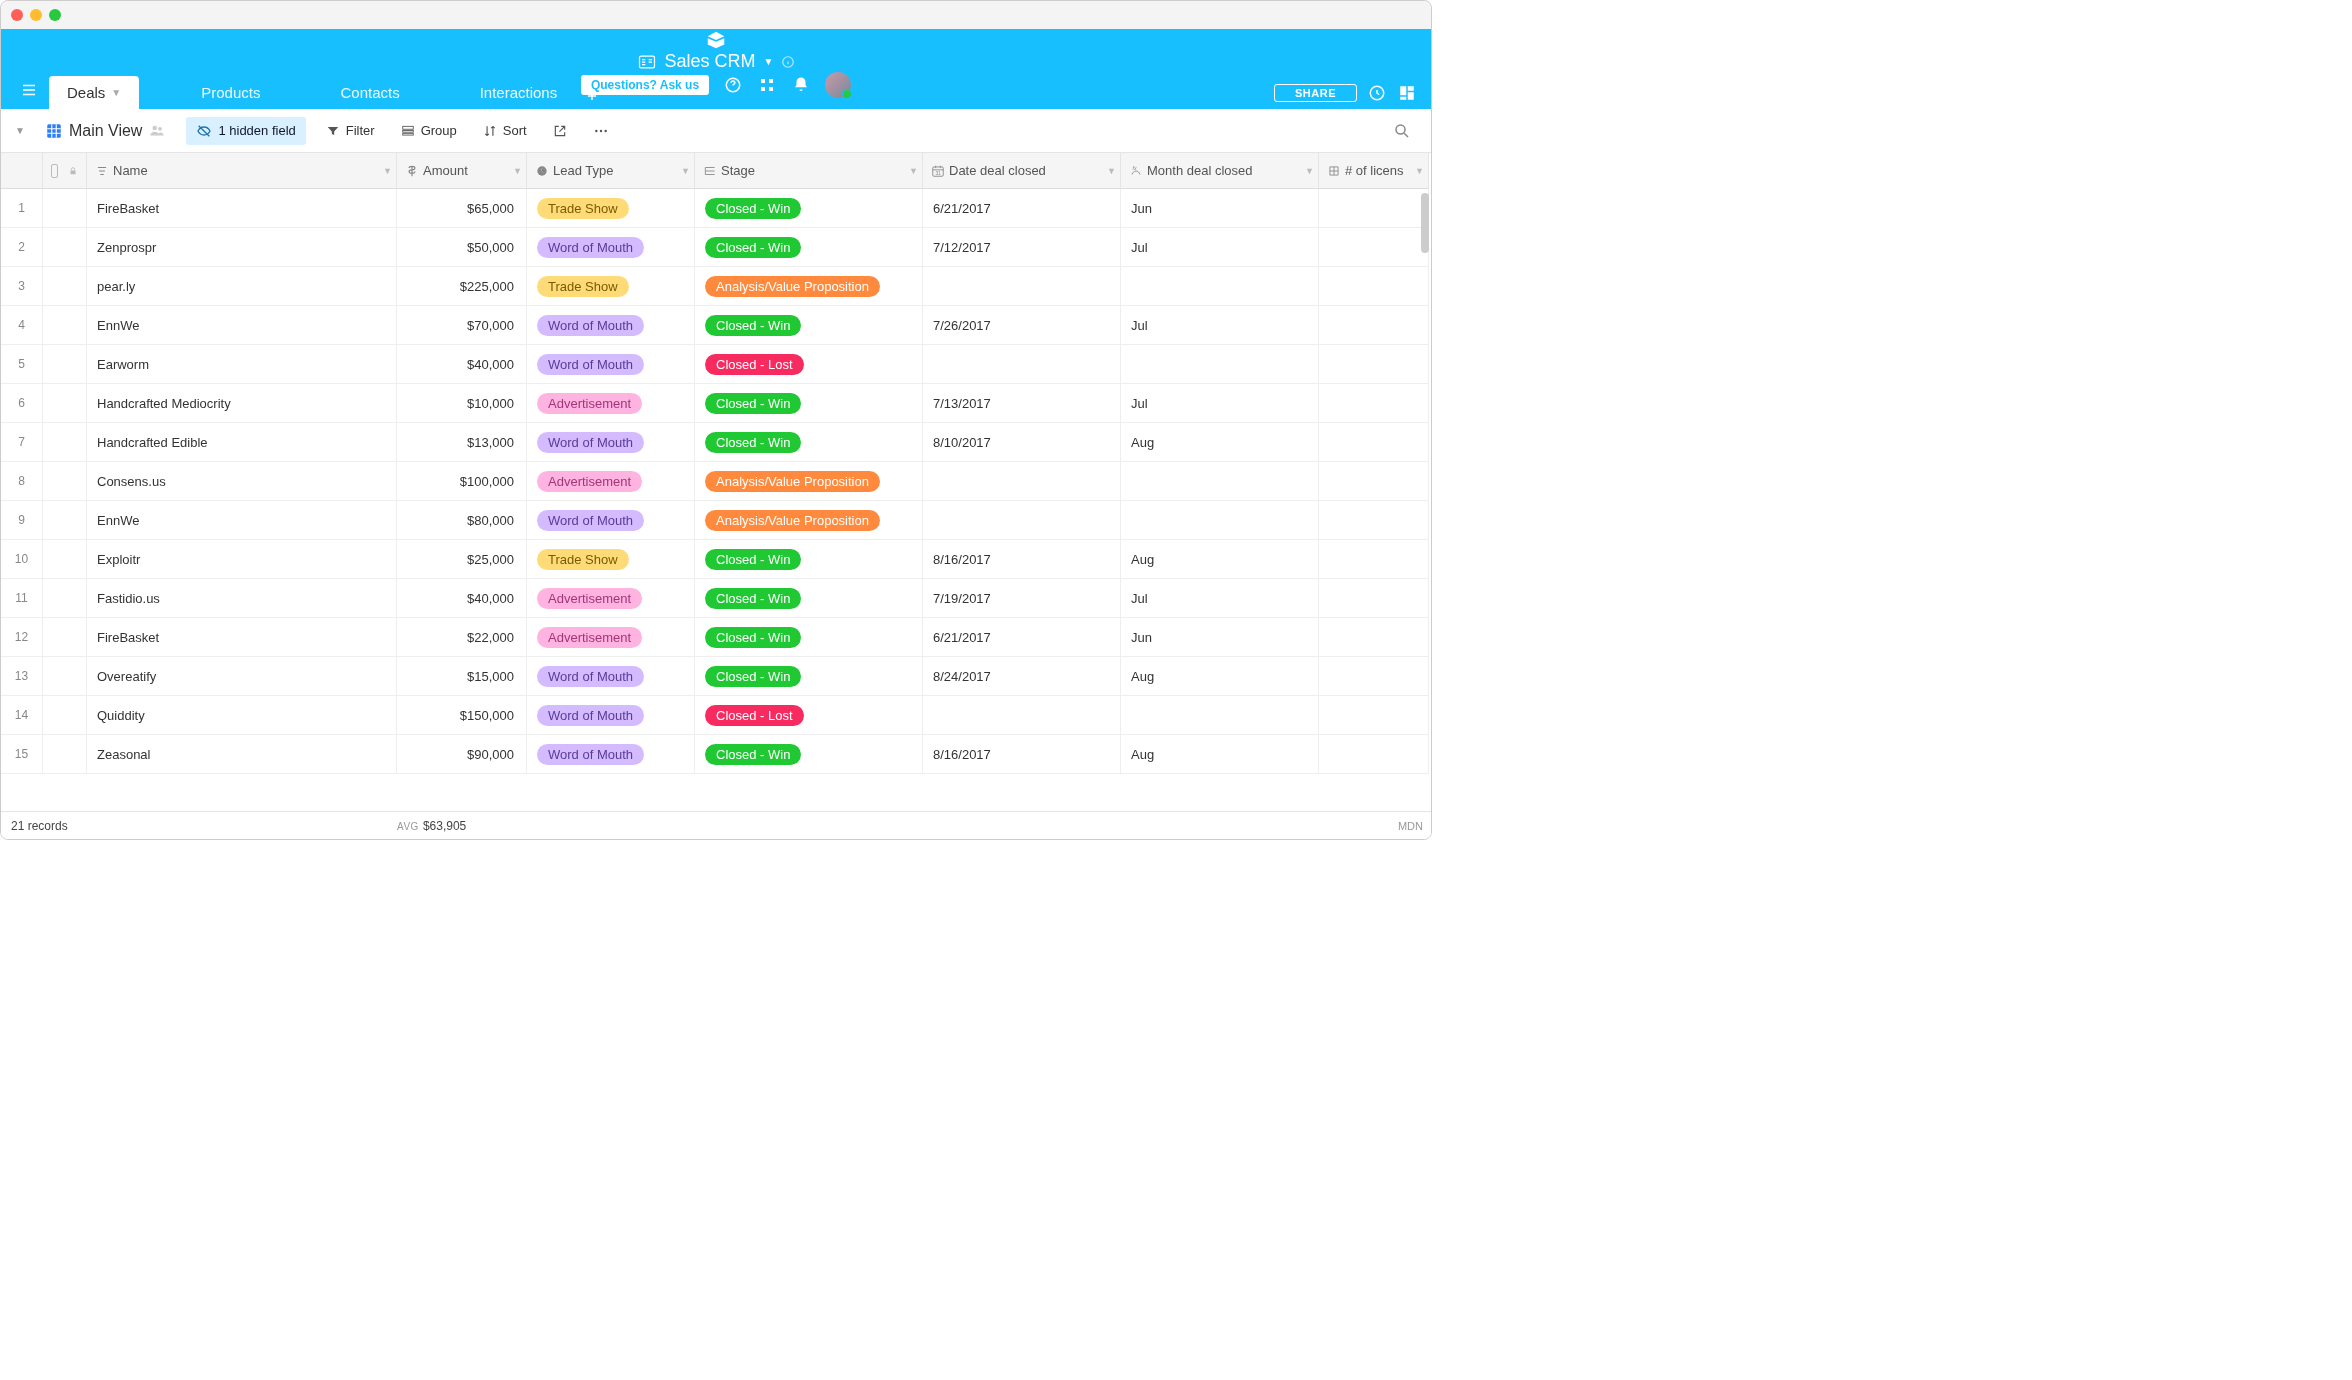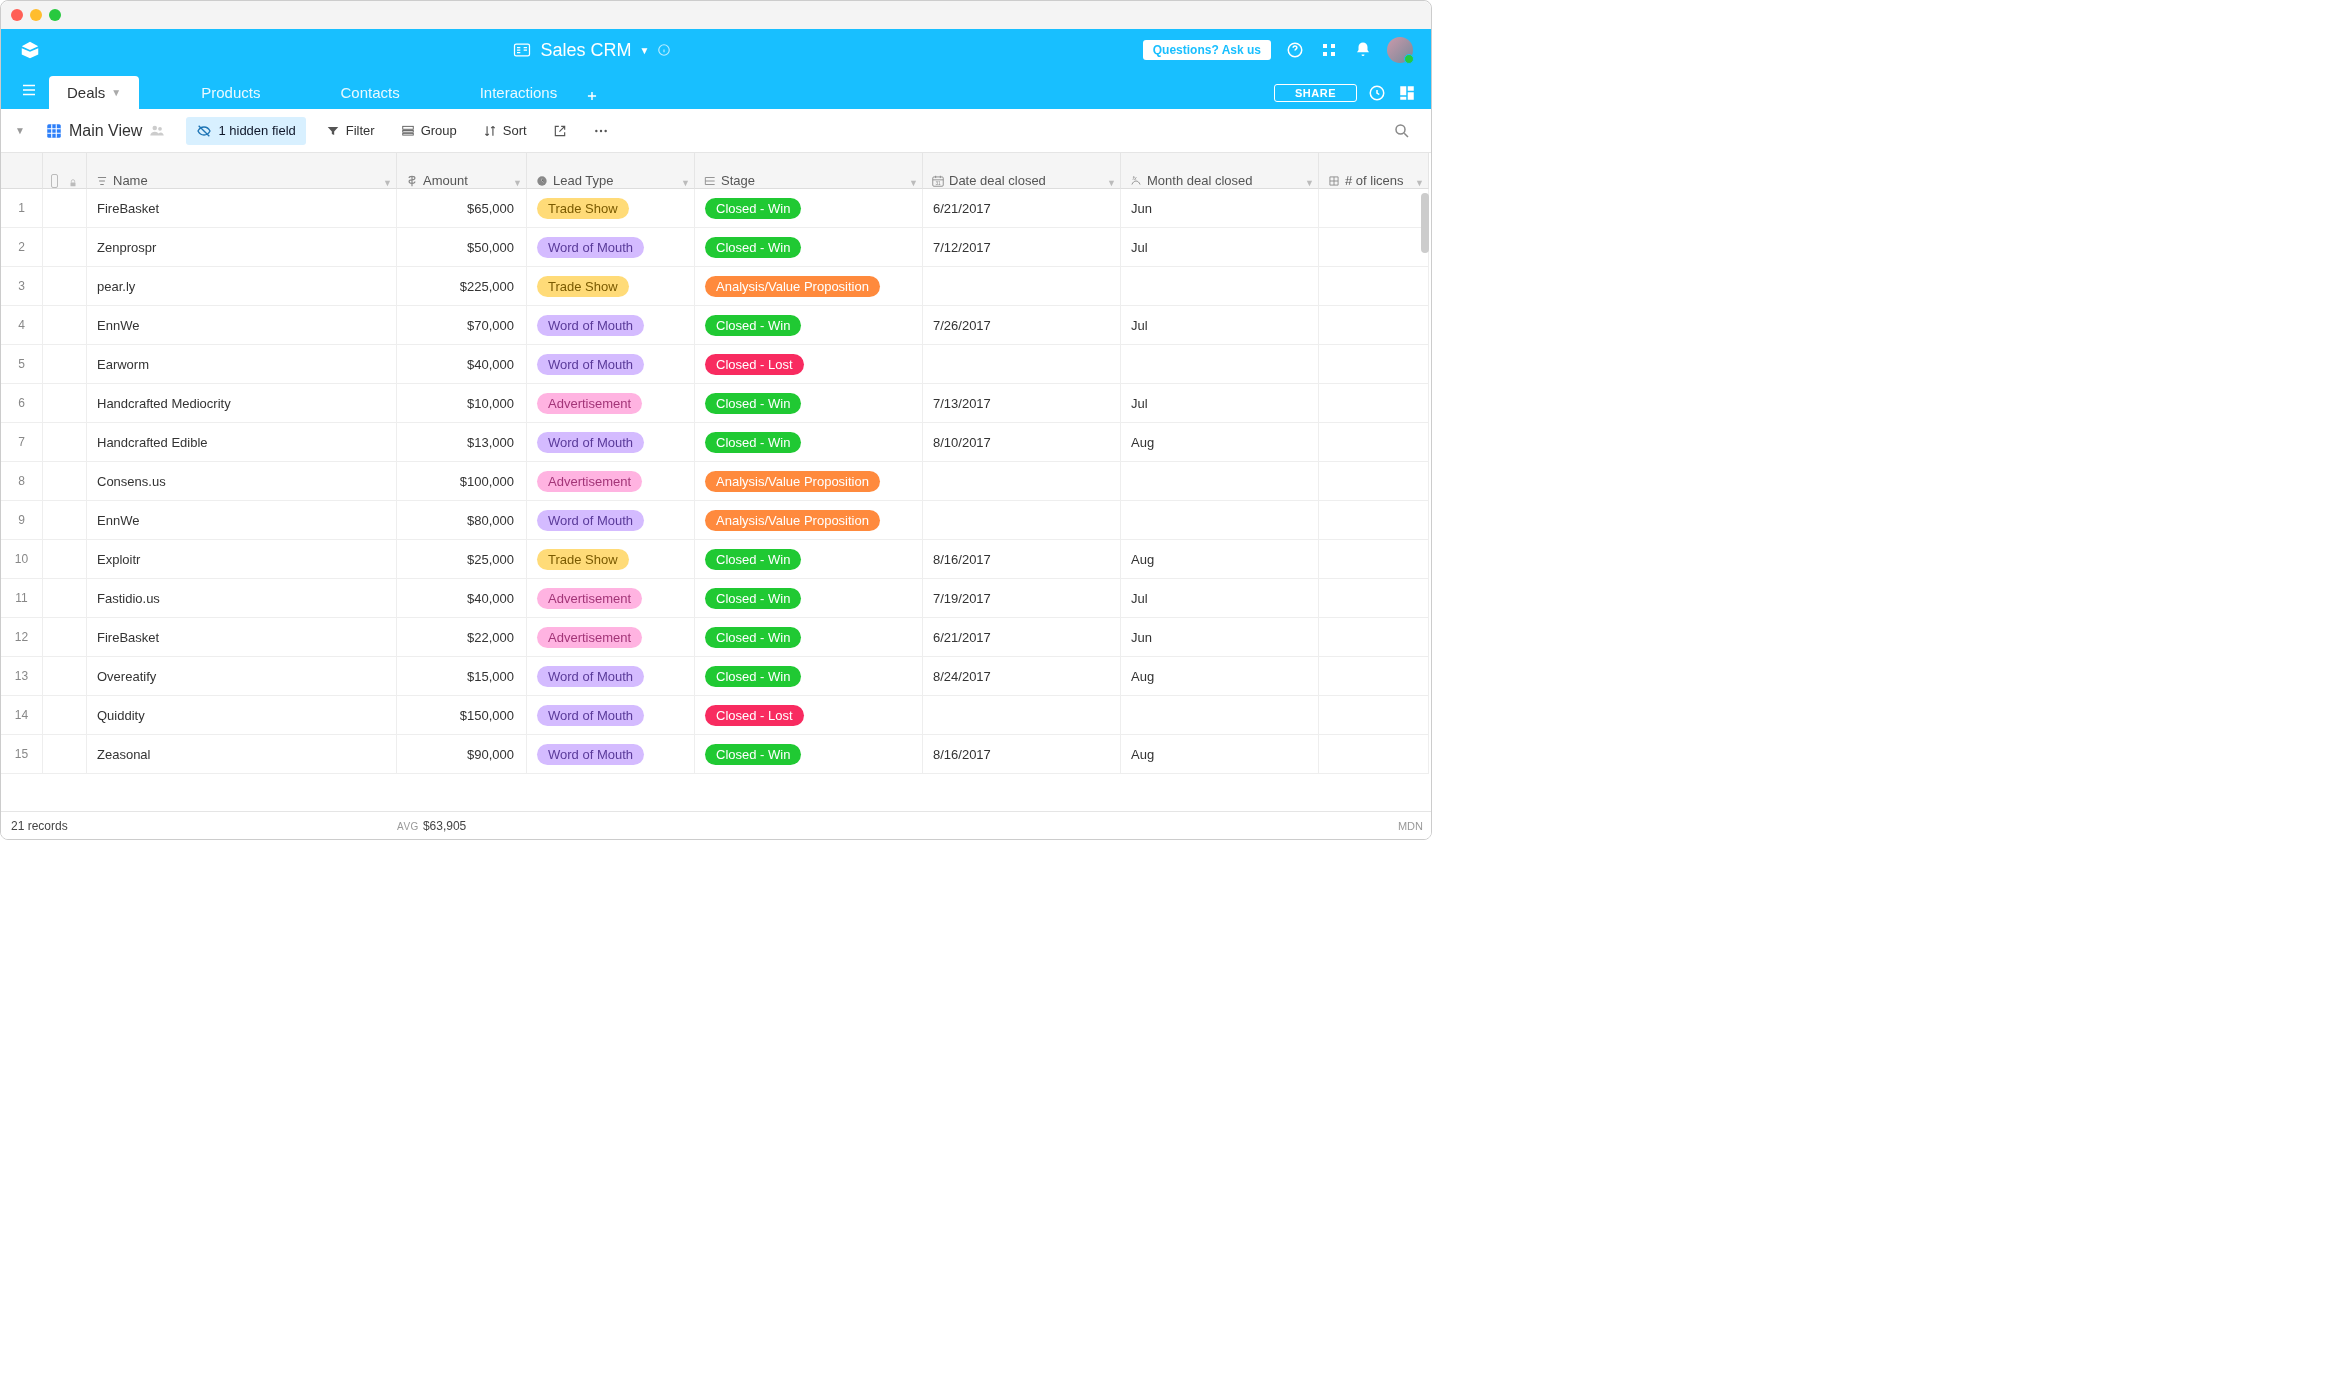--- a/index.html
+++ b/index.html
@@ -1,20 +1,20 @@
 <!DOCTYPE html>
 <html><head>
 <meta charset="utf-8">
 <style>
 * { margin:0; padding:0; box-sizing:border-box; }
 body { font-family:-apple-system,BlinkMacSystemFont,"Segoe UI",Helvetica,Arial,sans-serif; font-size:13px; background:#fff; color:#333; overflow:hidden; width:1432px; height:840px; border:1px solid #ccc; border-radius:8px; }
 .titlebar { height:28px; background:#f4f4f4; border-radius:8px 8px 0 0; display:flex; align-items:center; padding-left:10px; gap:7px; }
 .tl-dot { width:12px; height:12px; border-radius:50%; }
 .dot-red { background:#ff5f56; } .dot-yellow { background:#ffbd2e; } .dot-green { background:#27c93f; }
-.header { height:42px; background:#18bfff; display:flex; align-items:center; padding:0 18px; color:#fff; }
+.header { height:42px; background:#18bfff; display:flex; align-items:center; padding:0 18px; color:#fff;flex-direction:column; }
 .logo { width:22px; height:22px; }
 .header-center { flex:1; display:flex; justify-content:center; align-items:center; gap:8px; }
 .app-title { font-size:18px; font-weight:500; }
 .header-right { display:flex; align-items:center; gap:14px; }
 .ask-btn { background:#fff; color:#18bfff; font-weight:600; font-size:12px; padding:3px 10px; border-radius:3px; }
 .icon-btn { width:20px; height:20px; display:flex; align-items:center; justify-content:center; }
 .avatar { width:26px; height:26px; border-radius:50%; background:linear-gradient(135deg,#c9a,#789); position:relative; }
 .avatar::after { content:""; position:absolute; bottom:-1px; right:-1px; width:8px; height:8px; border-radius:50%; background:#27c93f; border:1.5px solid #18bfff; }
 .tabbar { height:38px; background:#18bfff; display:flex; align-items:flex-end; padding:0 14px; }
 .hamburger { width:28px; height:26px; display:flex; align-items:center; justify-content:center; color:#fff; margin-bottom:6px; margin-right:6px; }
@@ -23,21 +23,21 @@
 .tab-add { color:#fff; padding:6px 10px; }
 .tabbar-right { margin-left:auto; display:flex; align-items:center; gap:10px; margin-bottom:6px; }
 .share-btn { border:1.5px solid #fff; color:#fff; font-size:11px; font-weight:700; padding:2px 20px; border-radius:3px; letter-spacing:.5px; }
 .toolbar { height:44px; border-bottom:1px solid #e5e5e5; display:flex; align-items:center; padding:0 14px; gap:14px; font-size:13px; color:#333; }
 .tb-item { display:flex; align-items:center; gap:6px; padding:4px 6px; border-radius:3px; cursor:pointer; }
 .view-name { font-size:16px; font-weight:500; }
 .hidden-pill { background:#d8f0ff; color:#0f172a; padding:6px 10px; border-radius:3px; font-weight:500; }
 .tb-right { margin-left:auto; }
 .grid-wrap { height:calc(100% - 28px - 42px - 38px - 44px - 28px); overflow:hidden; position:relative; }
 .grid { display:grid; grid-template-columns:42px 44px 310px 130px 168px 228px 198px 198px 110px; font-size:13px; }
-.hdr { background:#f5f5f5; border-bottom:1px solid #ddd; border-right:1px solid #e5e5e5; height:36px; display:flex; align-items:flex-end; padding:0 8px; color:#555; position:relative; }
+.hdr { background:#f5f5f5; border-bottom:1px solid #ddd; border-right:1px solid #e5e5e5; height:36px; display:flex; align-items:center; padding:0 8px; color:#555; position:relative; }
 .hdr .drop { position:absolute; right:4px; color:#bbb; font-size:9px; }
 .cell { border-bottom:1px solid #eee; border-right:1px solid #eee; height:39px; display:flex; align-items:center; padding:0 10px; }
 .rownum { justify-content:center; color:#888; font-size:12px; }
 .amount { justify-content:flex-end; padding-right:12px; }
 .pill { padding:3px 11px; border-radius:12px; font-size:13px; white-space:nowrap; }
 .pill-trade { background:#ffdb78; color:#7a5a00; }
 .pill-wom { background:#d4bbff; color:#5a3a9a; }
 .pill-ad { background:#ffb3e1; color:#a33578; }
 .pill-win { background:#20c933; color:#fff; }
 .pill-lost { background:#f82b60; color:#fff; }

